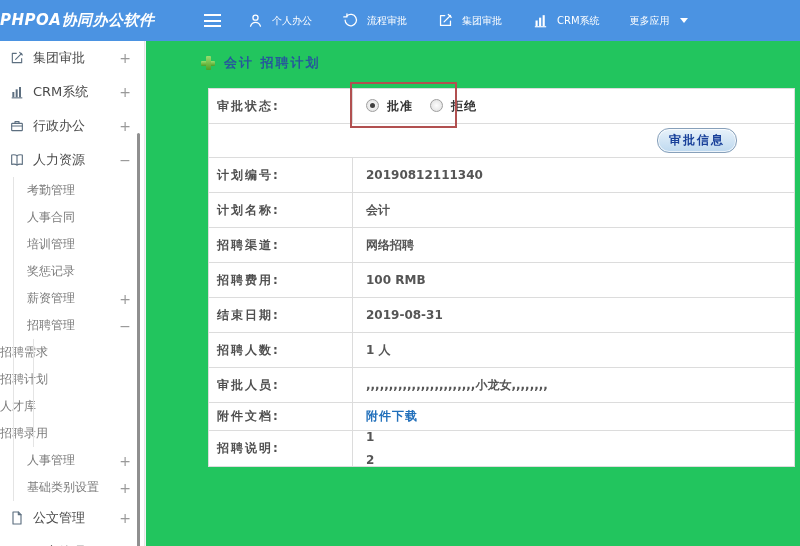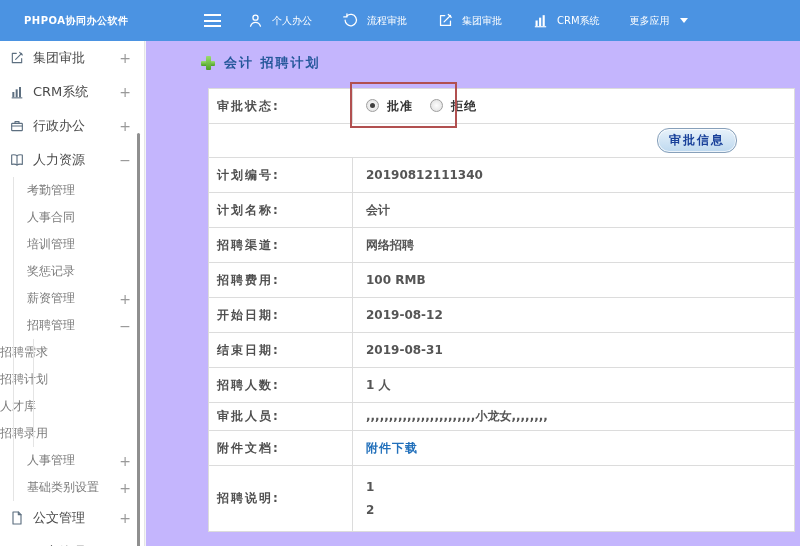--- a/index.html
+++ b/index.html
@@ -5,22 +5,22 @@
   * { margin:0; padding:0; box-sizing:border-box; }
   html,body { width:800px; height:546px; overflow:hidden; }
   body {
     font-family:"DejaVu Sans","Liberation Sans",sans-serif;
     background:#f3f4f5; position:relative; font-size:12px; color:#555;
   }
 
   
   .header { position:absolute; top:0; left:0; width:800px; height:41px;
     background:#4b93e2; display:flex; align-items:center; color:#fff; z-index:5; }
-  .logo { width:190px; padding-left:24px; font-size:10px; font-weight:600; letter-spacing:.5px;
-    white-space:nowrap; }
+  .logo { width:190px; padding-left:0; font-size:15px; font-weight:600; letter-spacing:.5px;
+    white-space:nowrap;font-style:italic; }
   .ham { width:17px; height:13px; border-top:2px solid #fff; border-bottom:2px solid #fff;
     position:relative; margin-left:14px; cursor:pointer; flex:0 0 auto; }
   .ham::after { content:""; position:absolute; left:0; top:3.5px; width:100%; height:2px; background:#fff; }
   .top-nav { display:flex; align-items:center; margin-left:26px; }
   .nav-item { display:flex; align-items:center; gap:8px; font-size:10px; cursor:pointer;
     margin-right:30px; white-space:nowrap; }
   .n-icon svg { width:17px; height:17px; display:block; }
   .caret { width:0; height:0; border-left:4.5px solid transparent; border-right:4.5px solid transparent;
     border-top:5px solid #fff; margin-left:2px; }
 
@@ -36,21 +36,21 @@
   .s-item.l2::before, .s-item.l3::before { content:""; position:absolute; left:13px; top:0; bottom:0;
     width:1px; background:#e4e4e4; }
   .s-item.l3::after { content:""; position:absolute; left:33px; top:0; bottom:0;
     width:1px; background:#e4e4e4; }
   .s-icon { flex:0 0 auto; }
   .s-icon svg { width:16px; height:16px; display:block; }
   .scroll-thumb { position:absolute; right:4px; top:92px; width:3px; height:414px;
     background:#8f8f8f; border-radius:2px; cursor:pointer; }
 
   
-  .main { position:absolute; left:146px; top:41px; width:654px; height:505px; background:#c4b5fd; }
+  .main { position:absolute; left:146px; top:41px; width:654px; height:505px; background:#22c55e; }
   .breadcrumb { position:absolute; left:55px; top:13px; display:flex; align-items:center; gap:9px; }
   .plus-icon { width:14px; height:14px; position:relative; }
   .plus-icon::before { content:""; position:absolute; left:0; top:5px; width:14px; height:4.5px;
     background:linear-gradient(#9add6e,#4d9f26); border-radius:1px; }
   .plus-icon::after { content:""; position:absolute; left:5px; top:0; width:4.5px; height:14px;
     background:linear-gradient(#9add6e,#4d9f26); border-radius:1px; }
   .crumb-title { font-size:13px; font-weight:bold; color:#26589b; letter-spacing:2px; white-space:nowrap; }
 
   
   .panel { position:absolute; left:62px; top:47px; right:5px; background:#fff;
@@ -293,24 +293,20 @@
       </div>
       <div class="trow">
         <div class="tlabel">招聘渠道:</div>
         <div class="tvalue">网络招聘</div>
       </div>
       <div class="trow">
         <div class="tlabel">招聘费用:</div>
         <div class="tvalue">100 RMB</div>
       </div>
       <div class="trow">
-        <div class="tlabel">开始日期:</div>
-        <div class="tvalue">2019-08-12</div>
-      </div>
-      <div class="trow">
         <div class="tlabel">结束日期:</div>
         <div class="tvalue">2019-08-31</div>
       </div>
       <div class="trow">
         <div class="tlabel">招聘人数:</div>
         <div class="tvalue">1 人</div>
       </div>
       <div class="trow">
         <div class="tlabel">审批人员:</div>
         <div class="tvalue">,,,,,,,,,,,,,,,,,,,,,,,,小龙女,,,,,,,,</div>

